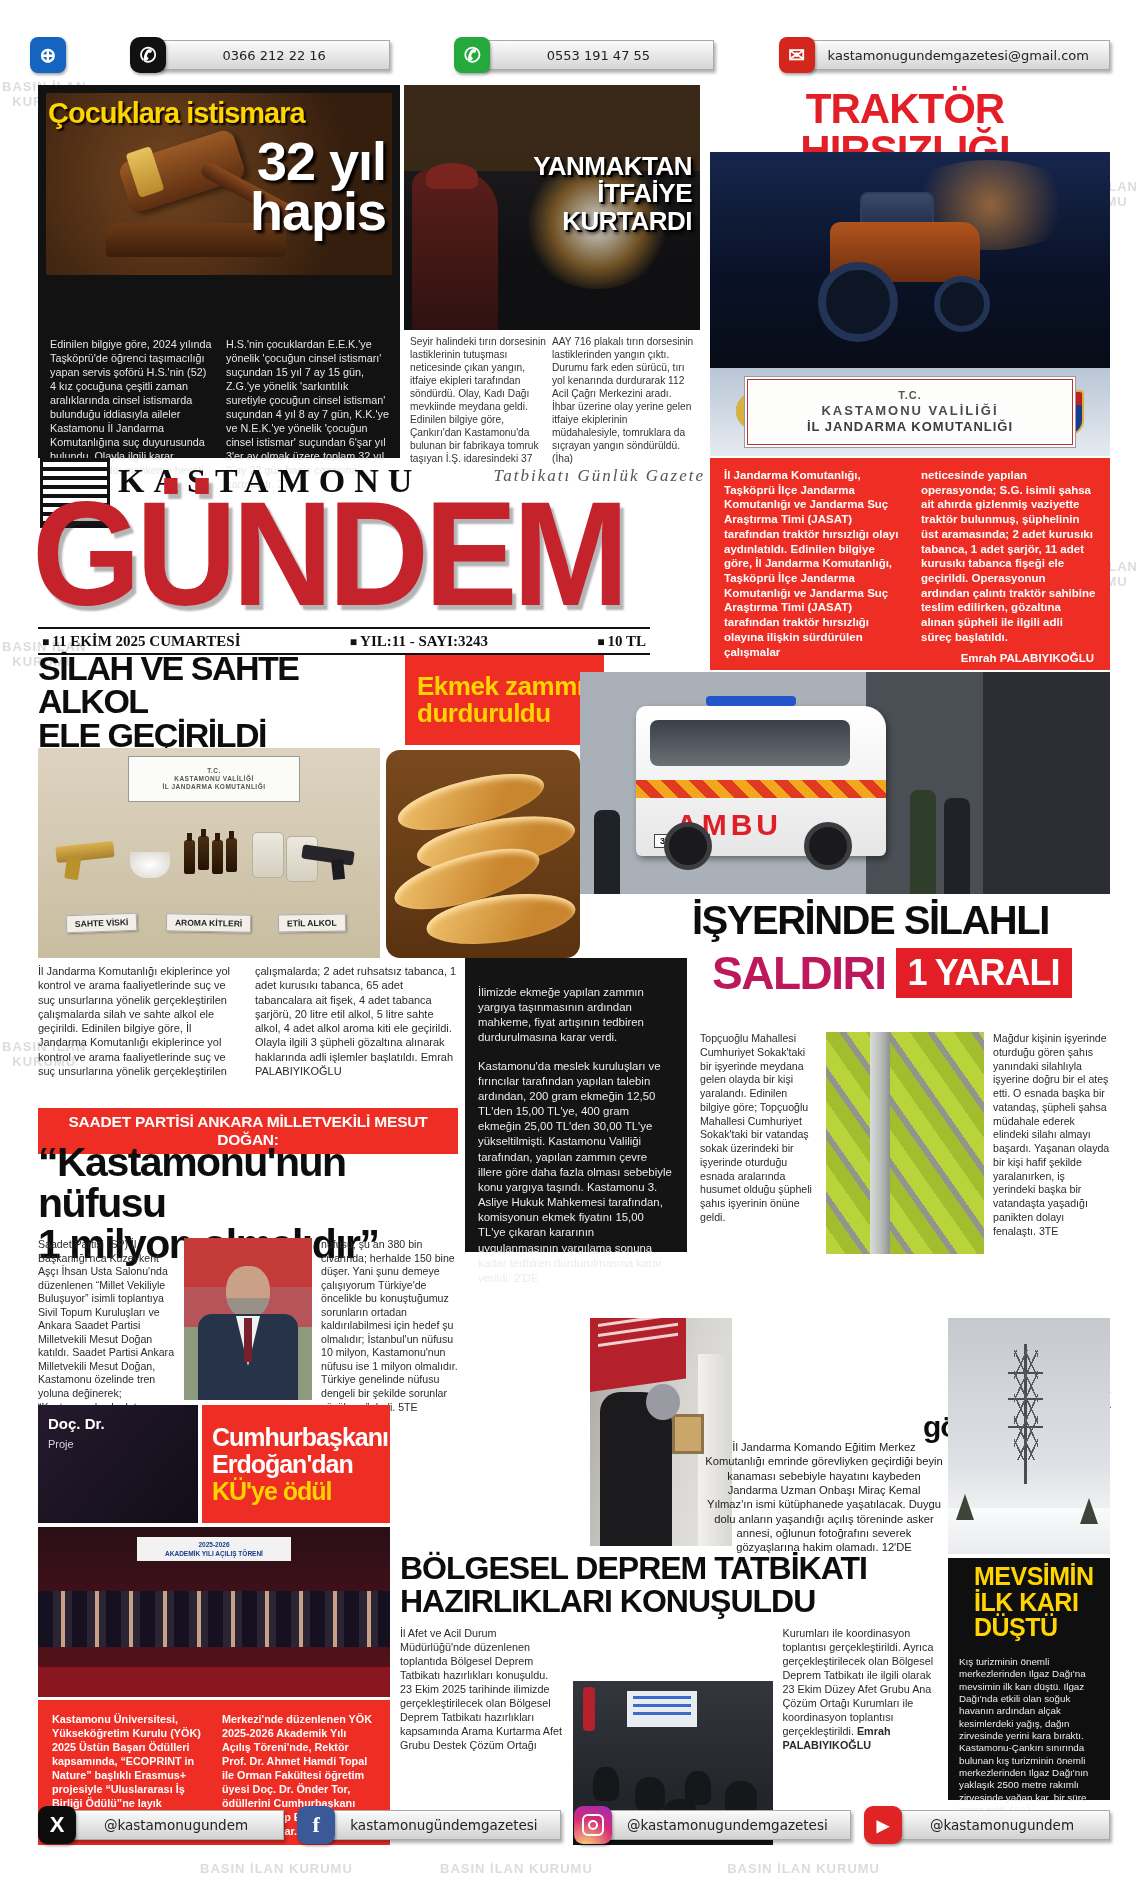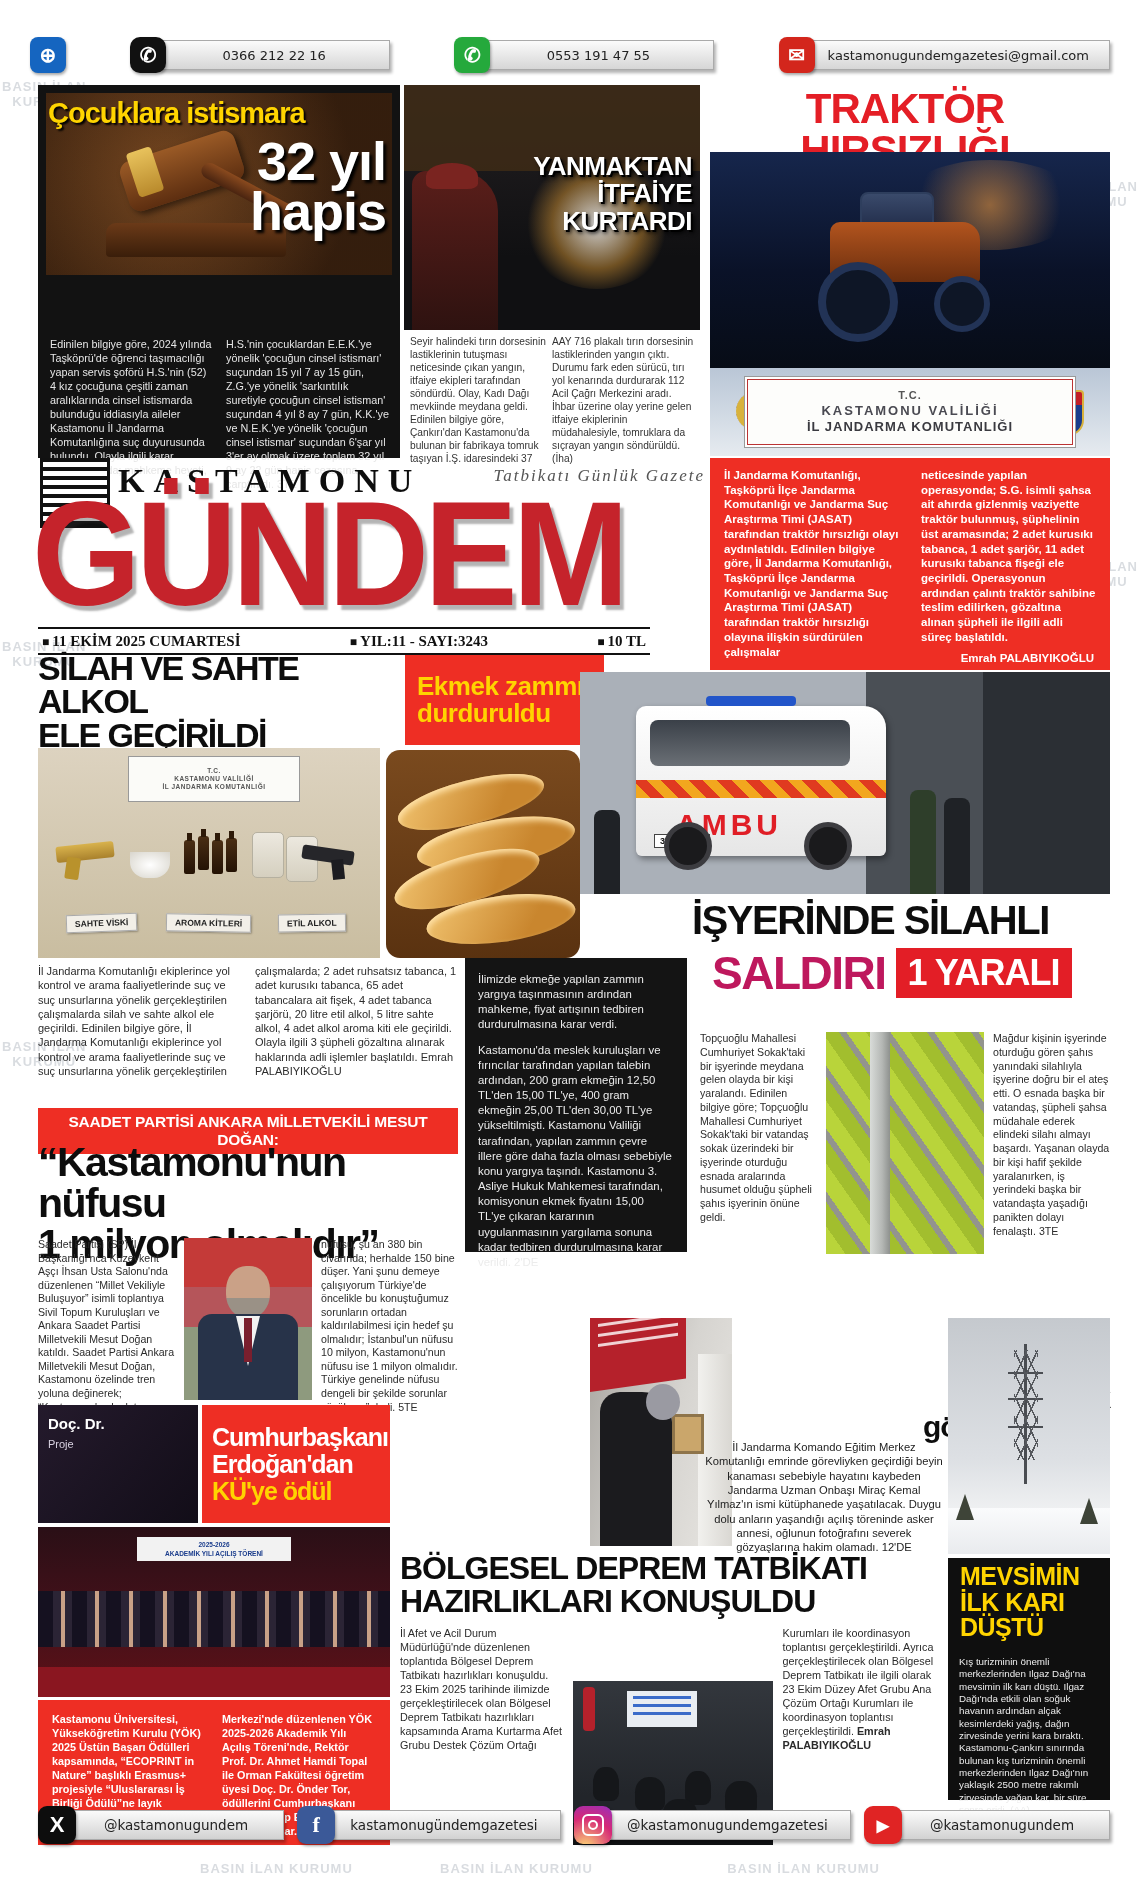--- a/index.html
+++ b/index.html
@@ -123,21 +123,21 @@
             font-size:11px;line-height:1.3;z-index:1;}
   .wep-body div{flex:1;}
   
   .bread-box{left:405px;top:655px;width:175px;height:90px;background:#ee2e24;color:#ffd400;z-index:1;
              display:flex;align-items:center;padding:0 12px;font-weight:bold;font-size:26px;line-height:1.02;letter-spacing:-.5px;}
   .bread-photo{left:386px;top:750px;width:194px;height:208px;border-radius:14px;z-index:1;
                background:linear-gradient(#7a4a1e,#5a3210);}
   .loaf{position:absolute;border-radius:50%;background:linear-gradient(125deg,#f2c470,#c9862e 70%);box-shadow:inset 0 4px 6px #ffe2a8;}
   .bread-body{left:465px;top:958px;width:222px;height:294px;background:#141414;color:#ececec;z-index:1;
               padding:14px 13px;box-sizing:border-box;font-size:11.4px;line-height:1.33;}
-  .bread-body p{margin:0 0 10px 0;}
+  .bread-body p{margin:13px 0 10px 0;}
   
   .ambu-photo{left:580px;top:672px;width:530px;height:222px;z-index:1;
               background:linear-gradient(90deg,#aab0b8 0 54%,#4a4f55 54% 76%,#2b2f34 76%);}
   .van{position:absolute;left:56px;top:34px;width:250px;height:150px;background:linear-gradient(#ffffff,#e6e6e6);
        border-radius:10px 22px 6px 6px;box-shadow:2px 3px 6px rgba(0,0,0,.4);}
   .van-stripe{position:absolute;left:0;top:74px;width:100%;height:18px;background:repeating-linear-gradient(45deg,#f2a71e 0 10px,#e03a20 10px 20px);}
   .van-win{position:absolute;left:14px;top:14px;width:200px;height:46px;background:linear-gradient(#3a4048,#6b7076);border-radius:8px;}
   .van-light{position:absolute;left:70px;top:-10px;width:90px;height:10px;background:#2255c9;border-radius:4px;}
   .ambu-txt{position:absolute;left:40px;top:102px;color:#e01e26;font-weight:bold;font-size:30px;letter-spacing:4px;}
   .plate{position:absolute;left:18px;top:128px;background:#fff;border:1px solid #444;color:#111;
@@ -205,21 +205,21 @@
   
   .snow-photo{left:948px;top:1318px;width:162px;height:236px;z-index:1;
               background:linear-gradient(#c5c9ce,#dde0e4 60%,#f2f3f4 85%);}
   .pylon{position:absolute;left:76px;top:26px;width:3px;height:140px;background:#4a4d52;}
   .pylon::before{content:"";position:absolute;left:-16px;top:28px;width:35px;height:2px;background:#4a4d52;box-shadow:0 26px 0 #4a4d52,0 54px 0 #4a4d52;}
   .pylon::after{content:"";position:absolute;left:-10px;top:6px;width:24px;height:110px;
                 background:repeating-linear-gradient(65deg,transparent 0 8px,#55585d 8px 9.5px),repeating-linear-gradient(-65deg,transparent 0 8px,#55585d 8px 9.5px);}
   .snow-ground{position:absolute;left:0;bottom:0;width:100%;height:46px;background:linear-gradient(#fafbfc,#e9ebee);}
   .tree{position:absolute;bottom:34px;width:0;height:0;border-left:9px solid transparent;border-right:9px solid transparent;border-bottom:26px solid #3e4438;}
   .snow-head{left:948px;top:1558px;width:162px;height:90px;background:#0f0f0f;color:#ffd400;z-index:1;
-             font-weight:bold;font-size:25px;line-height:1.02;padding:6px 12px;box-sizing:border-box;letter-spacing:-.5px;}
+             font-weight:bold;font-size:25px;line-height:1.02;padding:6px 26px;box-sizing:border-box;letter-spacing:-.5px;}
   .snow-body{left:948px;top:1648px;width:162px;height:152px;background:#0f0f0f;color:#ececec;z-index:1;
              font-size:9.8px;line-height:1.26;padding:8px 11px;box-sizing:border-box;}
   
   .qk-head{left:400px;top:1552px;width:545px;color:#0d0d0d;font-weight:bold;font-size:32px;
            line-height:1.03;letter-spacing:-1px;z-index:1;}
   .qk-body{left:400px;top:1626px;width:545px;height:219px;display:flex;gap:10px;z-index:1;
            color:#2b2b2b;font-size:10.8px;line-height:1.3;}
   .qk-body .tcol{flex:1;}
   .qk-photo{flex:0 0 200px;width:200px;height:164px;margin-top:55px;position:relative;overflow:hidden;
             background:linear-gradient(#33373d,#22252a 70%);}

